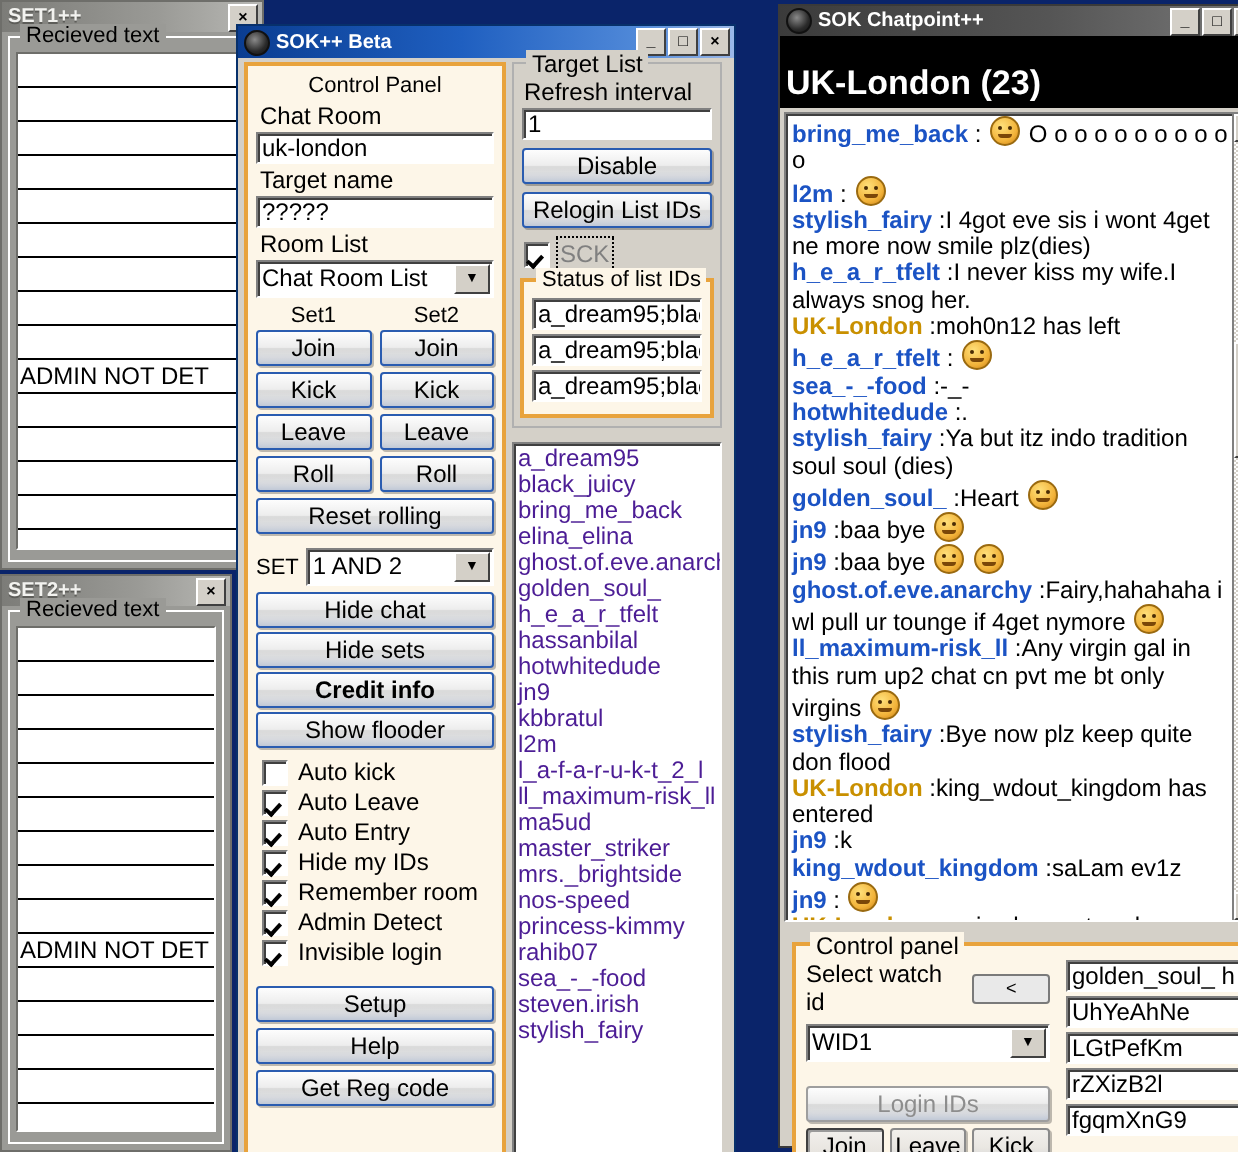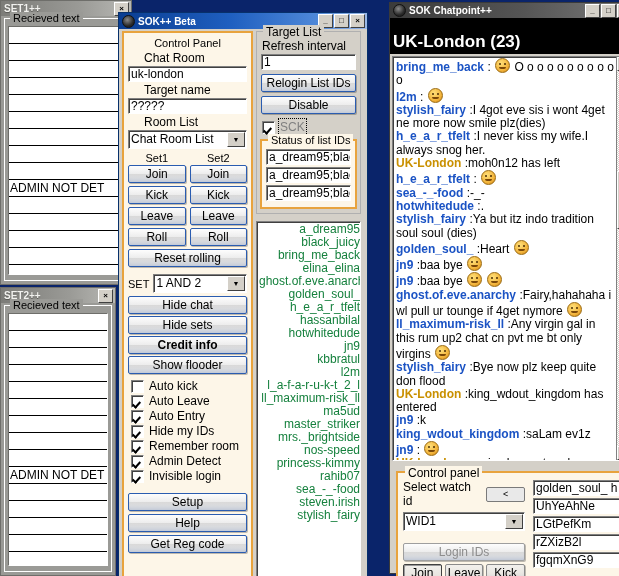--- a/index.html
+++ b/index.html
@@ -72,21 +72,21 @@
   .col{box-sizing:border-box;}
 
   .goldgrp{
     border:2px solid #e8a33d;
     background:#fdf6e8;
     position:relative;
     box-sizing:border-box;
   }
 
   .panel-title{text-align:center;font-size:11px;color:#000;padding:2px 0 1px;}
-  .lbl{font-size:12px;color:#000;margin:2px 0 1px 16px;line-height:13px;}
+  .lbl{font-size:12px;color:#000;margin:2px 0 1px 2px;line-height:13px;}
   .tbox{
     background:#fff;border:1px solid;
     border-color:#808080 #fff #fff #808080;
     box-shadow:inset 1px 1px 0 #404040;
     height:16px;font-size:12px;line-height:15px;
     padding-left:2px;color:#000;overflow:hidden;white-space:nowrap;
     box-sizing:border-box;
   }
   .combo{
     display:flex;align-items:stretch;
@@ -150,21 +150,21 @@
     box-shadow:inset 1px 1px 0 #404040;
     height:16px;font-size:12px;line-height:15px;padding-left:2px;
     margin-bottom:2px;overflow:hidden;white-space:nowrap;box-sizing:border-box;
   }
   .namelist{
     background:#fff;border:1px solid;
     border-color:#808080 #fff #fff #808080;
     box-shadow:inset 1px 1px 0 #404040;
     overflow:hidden;padding:1px 0 0 2px;box-sizing:border-box;
   }
-  .namelist div{font-size:12px;line-height:13px;color:#15803d;white-space:nowrap;text-align:right;}
+  .namelist div{font-size:12px;line-height:13px;color:#4c1d95;white-space:nowrap;}
 
   .focusdash{outline:1px dotted #000;outline-offset:1px;}
 
   
   #chat{background:#d4d0c8;border:1px solid #3a3a3a;}
   .chat-head{
     background:#000;color:#fff;font-size:17px;font-weight:bold;
     padding:14px 0 2px 3px;letter-spacing:0px;line-height:20px;
     white-space:nowrap;overflow:hidden;
   }
@@ -384,22 +384,22 @@
           <div class="btn" style="margin-top: 3px;">Help</div>
           <div class="btn" style="margin-top: 3px;">Get Reg code</div>
         </div>
     </div>
 
     <div class="col" style="width:105px;display:flex;flex-direction:column;">
       <div class="tgrp" style="flex:none;">
         <span class="lg">Target List</span>
         <div class="lbl" style="margin:0 0 1px 1px;">Refresh interval</div>
         <div class="tbox">1</div>
+        <div class="btn" style="margin-top:4px;">Disable</div>
         <div class="btn" style="margin-top:4px;">Relogin List IDs</div>
-        <div class="btn" style="margin-top:4px;">Disable</div>
 
         <div class="chk" style="margin:6px 0 5px 1px;">
           <span class="box on"></span>
           <span class="focusdash" style="color:#808080;">SCK</span>
         </div>
 
         <div class="goldgrp" style="padding:8px 4px 4px;margin:0 -1px;">
           <span class="lg">Status of list IDs</span>
           <div id="status-ids">
               <div class="idbox">a_dream95;black_j</div>

